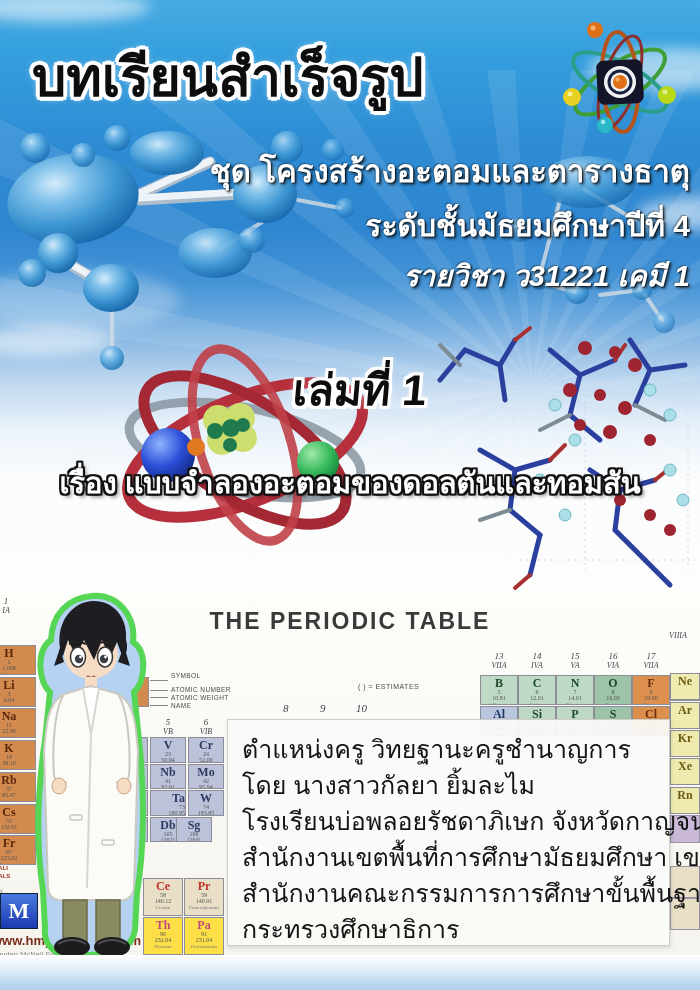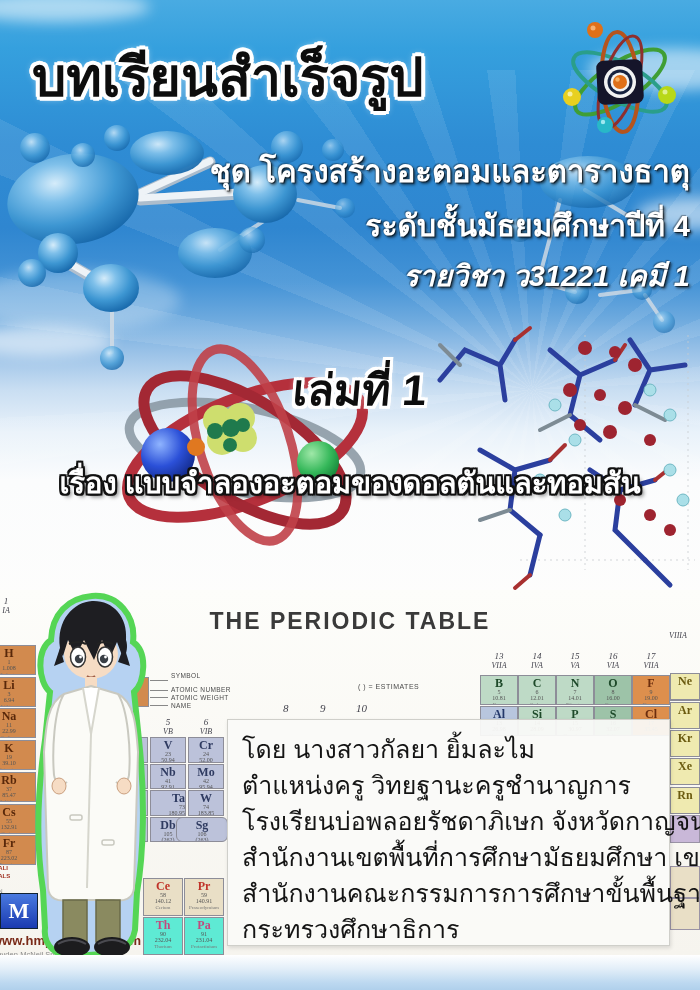--- a/index.html
+++ b/index.html
@@ -24,21 +24,21 @@
   .pt-cell .wt{font-size:6px;line-height:7px;color:#555;}
   .pt-cell .nm{font-size:5px;line-height:5px;color:#777;}
   .c-alk{background:#d28a4e}.c-alk .sym{color:#59280a}
   .c-trn{background:#bcc2da}.c-trn .sym{color:#2e3a60}
   .c-grn{background:#bedac6}.c-grn .sym{color:#1e4a2a}
   .c-dgr{background:#9dc3a8}.c-dgr .sym{color:#1e4a2a}
   .c-org{background:#dd8f4d}.c-org .sym{color:#6b2d0e}
   .c-blu{background:#b8c6de}.c-blu .sym{color:#24386a}
   .c-nbl{background:#efeab0}.c-nbl .sym{color:#6b5b10}
   .c-lan{background:#e9dfc6}.c-lan .sym{color:#c03228}
-  .c-act{background:#5eead4}.c-act .sym{color:#c04a7e}
+  .c-act{background:#fde047}.c-act .sym{color:#c04a7e}
   .pt-h{position:absolute;text-align:center;color:#44444e;
         font-family:"Liberation Serif","DejaVu Serif",serif;font-style:italic;}
   .pt-h .gn{display:block;font-size:9px;line-height:9px;}
   .pt-h .gr{display:block;font-size:8px;line-height:9px;}
   .leg-label{position:absolute;font-size:6.5px;letter-spacing:.4px;color:#4a4a4a;}
   .leg-line{position:absolute;height:1px;background:#888;}
   .estimates{position:absolute;left:358px;top:683px;font-size:7px;color:#4a4a4a;letter-spacing:.5px;}
   .midnum{position:absolute;top:702px;font-size:11px;font-style:italic;color:#44444e;
           font-family:"Liberation Serif","DejaVu Serif",serif;}
   .strip{position:absolute;border:1px solid #9a93a5;box-sizing:border-box;}
@@ -388,21 +388,21 @@
       <div class="pt-cell c-trn" style="left: 112px; top: 816.5px; width: 36px; height: 25.5px;">
         <div class="sym">Rf</div>
         <div class="num">104</div>
         <div class="wt">(261)</div>
       </div>
       <div class="pt-cell c-trn" style="left: 150px; top: 816.5px; width: 36px; height: 25.5px;">
         <div class="sym">Db</div>
         <div class="num">105</div>
         <div class="wt">(262)</div>
       </div>
-      <div class="pt-cell c-trn" style="left: 176px; top: 816.5px; width: 52px; height: 25.5px; border-radius: 6px;">
+      <div class="pt-cell c-trn" style="left: 176px; top: 816.5px; width: 36px; height: 25.5px;">
         <div class="sym">Sg</div>
         <div class="num">106</div>
         <div class="wt">(263)</div>
       </div>
       <div class="pt-cell c-grn" style="left: 480px; top: 675px; width: 38px; height: 30px;">
         <div class="sym">B</div>
         <div class="num">5</div>
         <div class="wt">10.81</div>
         <div class="nm">Boron</div>
       </div>
@@ -608,22 +608,22 @@
     <rect x="88" y="250" width="12" height="5" rx="2" fill="none" stroke="#c9c9c0" stroke-width="1.5"></rect>
     <rect x="49" y="310" width="24" height="42" fill="#8a8a60" stroke="#6a6a48" stroke-width="1.5"></rect>
     <rect x="82" y="310" width="24" height="42" fill="#8a8a60" stroke="#6a6a48" stroke-width="1.5"></rect>
     <ellipse cx="58" cy="357" rx="18" ry="10" fill="#1c1c1e"></ellipse>
     <ellipse cx="98" cy="357" rx="18" ry="10" fill="#1c1c1e"></ellipse>
     <path d="M44,354 Q58,346 72,354" fill="none" stroke="#4a4a50" stroke-width="2"></path>
     <path d="M84,354 Q98,346 112,354" fill="none" stroke="#4a4a50" stroke-width="2"></path>
   </svg>
 
   <div class="author-box">
+    <div class="author-line">ตำแหน่งครู วิทยฐานะครูชำนาญการ</div>
     <div class="author-line">โดย  นางสาวกัลยา  ยิ้มละไม</div>
-    <div class="author-line">ตำแหน่งครู วิทยฐานะครูชำนาญการ</div>
     <div class="author-line">โรงเรียนบ่อพลอยรัชดาภิเษก  จังหวัดกาญจนบุรี</div>
     <div class="author-line">สำนักงานเขตพื้นที่การศึกษามัธยมศึกษา เขต 8</div>
     <div class="author-line">สำนักงานคณะกรรมการการศึกษาขั้นพื้นฐาน</div>
     <div class="author-line">กระทรวงศึกษาธิการ</div>
   </div>
 
   <div class="footer"></div>
 </div>
 
 </body></html>

